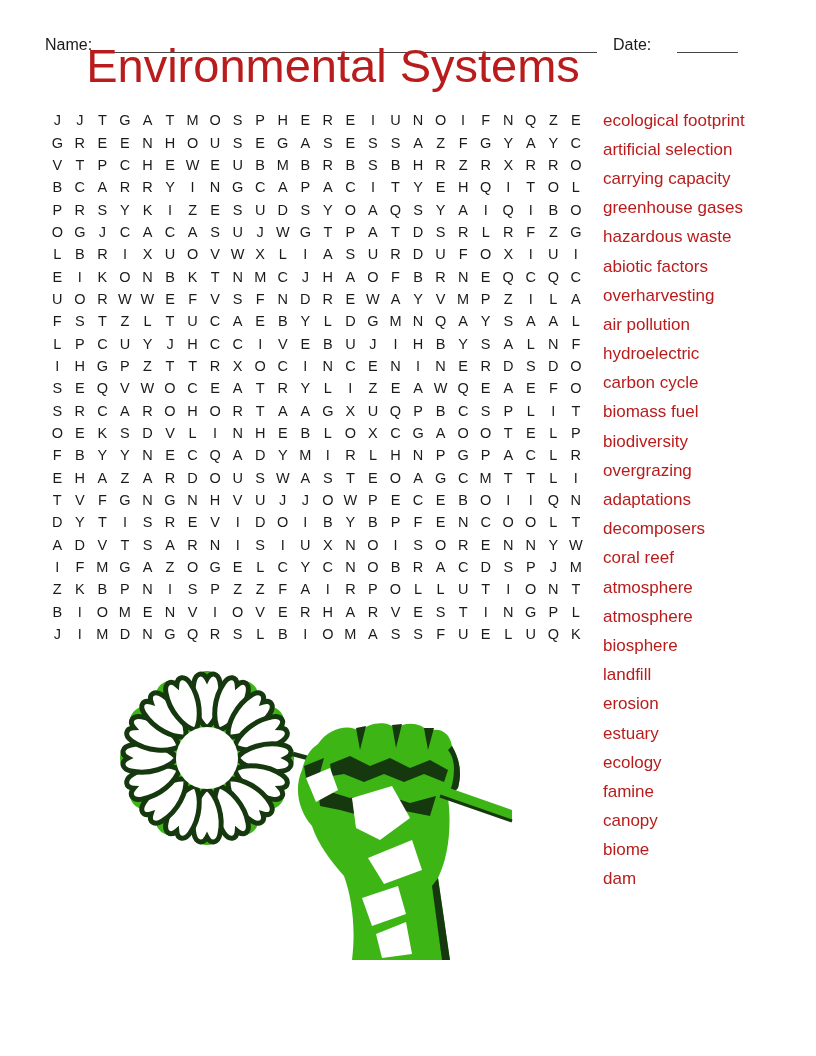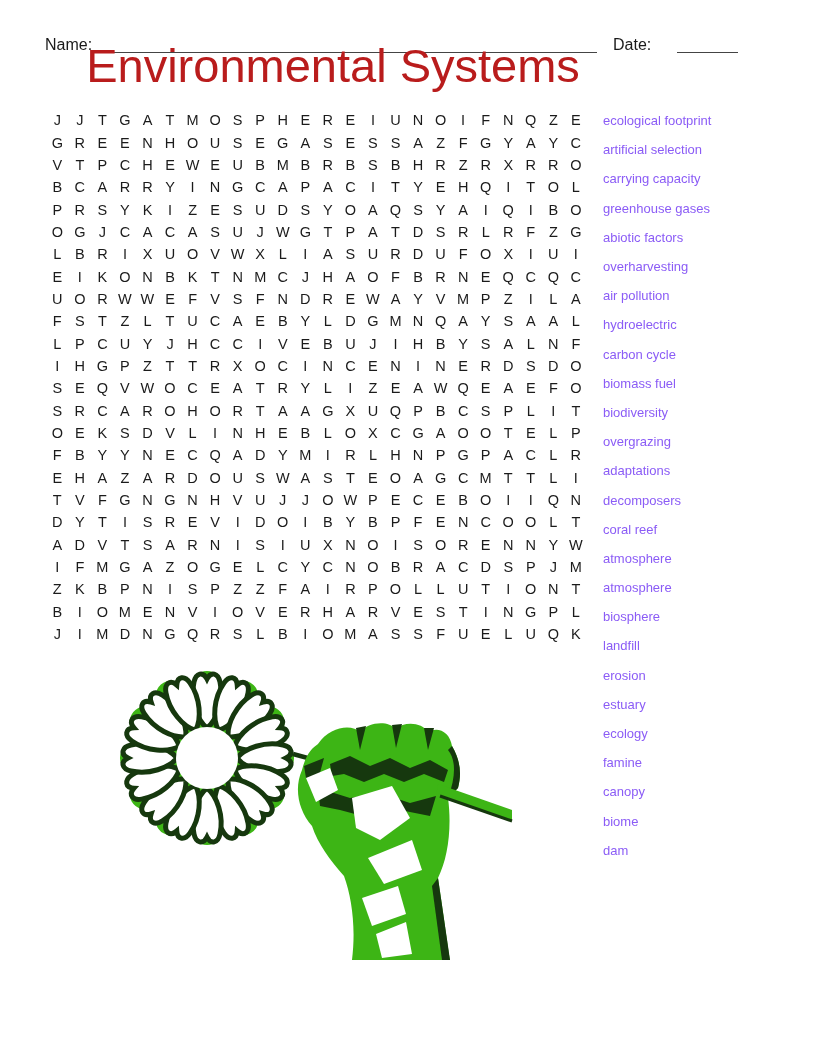--- a/index.html
+++ b/index.html
@@ -20,21 +20,21 @@
 
   
   .grid{position:absolute;left:46px;top:109px;display:grid;
         grid-template-columns:repeat(24,22.55px);grid-auto-rows:22.35px;}
   .cell{display:flex;align-items:center;justify-content:center;
         font-size:14.5px;font-weight:400;color:#1b1b1b;}
 
   
   .words{position:absolute;left:603px;top:106px;margin:0;padding:0;list-style:none;}
   .word{height:29.2px;display:flex;align-items:center;
-        font-size:13px;color:#8b5cf6;}
+        font-size:17px;color:#b91c1c;}
 
   
   .illu{position:absolute;left:90px;top:666px;width:430px;height:300px;}
 </style>
 </head>
 <body>
 
 <div class="hdr">
   <span class="hdr-label name-label">Name:</span>
   <div class="name-line"></div>
@@ -621,20 +621,21 @@
     <div class="cell">U</div>
     <div class="cell">Q</div>
     <div class="cell">K</div>
   </div>
 
 <ul class="words">
     <li class="word">ecological footprint</li>
     <li class="word">artificial selection</li>
     <li class="word">carrying capacity</li>
     <li class="word">greenhouse gases</li>
+    <li class="word">hazardous waste</li>
     <li class="word">abiotic factors</li>
     <li class="word">overharvesting</li>
     <li class="word">air pollution</li>
     <li class="word">hydroelectric</li>
     <li class="word">carbon cycle</li>
     <li class="word">biomass fuel</li>
     <li class="word">biodiversity</li>
     <li class="word">overgrazing</li>
     <li class="word">adaptations</li>
     <li class="word">decomposers</li>

